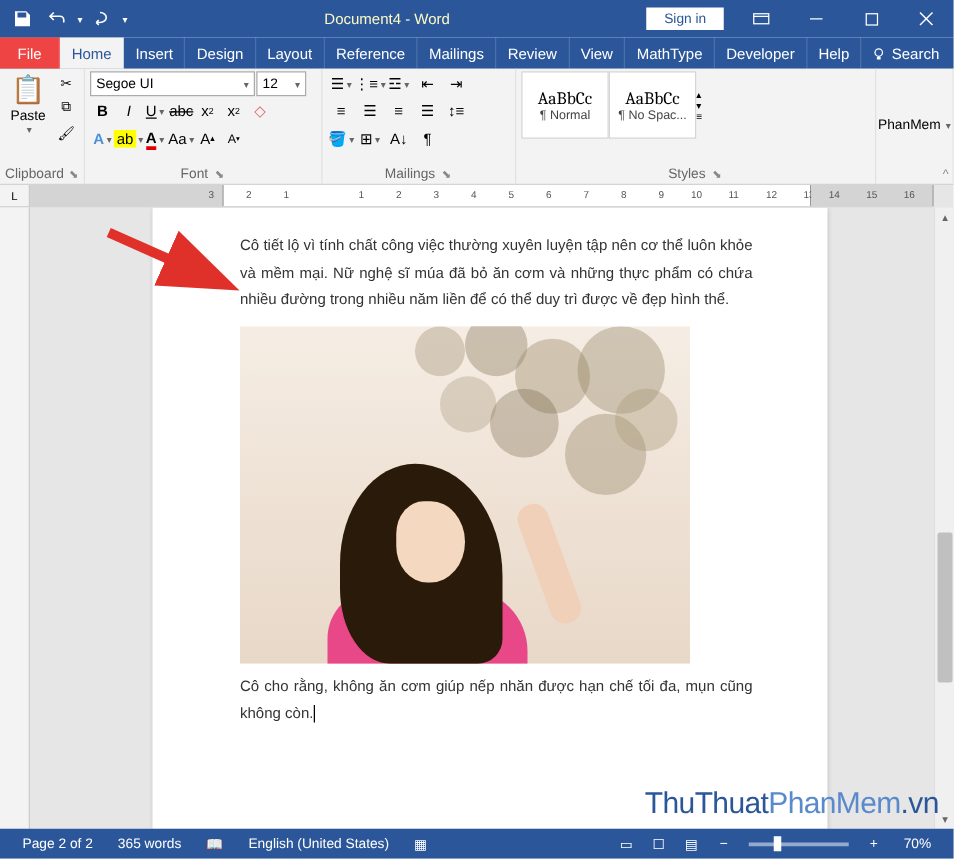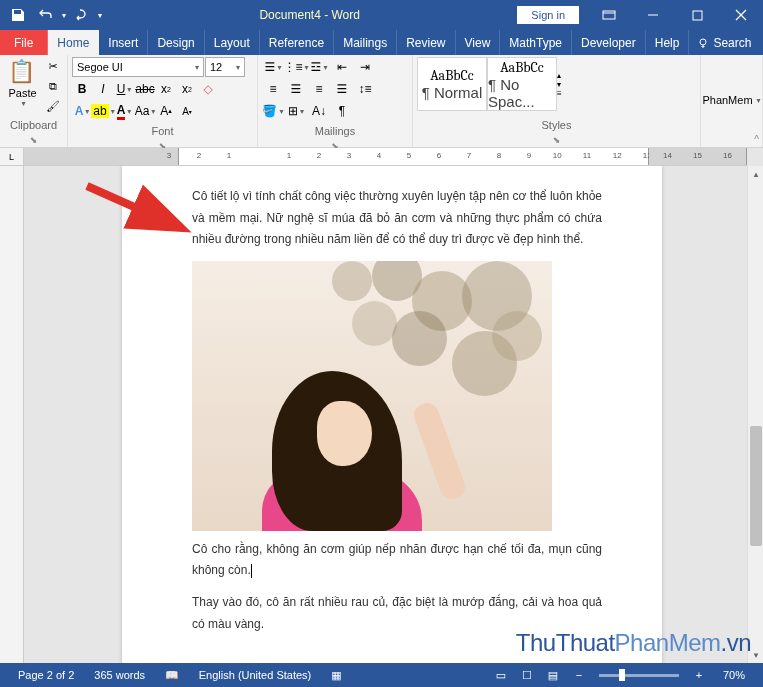--- a/index.html
+++ b/index.html
@@ -18,21 +18,21 @@
 .ribbon-tabs { height: 25px; background: #2b579a; display: flex; align-items: stretch; font-size: 12px; }
 .file-tab { background: #ef4444; color: #fff; padding: 0 14px; display: flex; align-items: center; border-right: 1px solid rgba(255,255,255,0.2); }
 .ribbon-tab { color: #fff; padding: 4px 9px; display: flex; align-items: center; cursor: pointer; border-right: 1px solid rgba(255,255,255,0.15); }
 .ribbon-tab.active { background: #f3f3f3; color: #2b579a; }
 .tell-me { color: #fff; padding: 0 8px; display: flex; align-items: center; gap: 4px; }
 .share-area { margin-left: auto; color: rgba(255,255,255,0.7); padding: 0 14px; display: flex; align-items: center; gap: 4px; }
 
 
 .ribbon { height: 93px; background: #f3f3f3; border-bottom: 1px solid #d4d4d4; display: flex; font-size: 11px; position: relative; }
 .ribbon-group { border-right: 1px solid #e1e1e1; display: flex; flex-direction: column; padding: 2px 4px 0 4px; }
-.ribbon-group-label { text-align: center; font-size: 11px; color: #666; padding: 2px 0; display: flex; align-items: center; justify-content: center; gap: 4px; flex-direction: column; }
+.ribbon-group-label { text-align: center; font-size: 11px; color: #666; padding: 2px 0; display: flex; align-items: center; justify-content: center; gap: 4px; }
 .dlg-launcher { width: 10px; height: 10px; font-size: 9px; color: #888; }
 .ribbon-body { flex: 1; display: flex; align-items: flex-start; }
 
 .clipboard-group { width: 68px; }
 .paste-big { display: flex; flex-direction: column; align-items: center; padding: 2px; width: 38px; }
 .paste-icon { font-size: 22px; }
 .paste-label { font-size: 11px; margin-top: 2px; }
 .clip-small { display: flex; flex-direction: column; gap: 2px; margin-left: 2px; }
 .clip-small-btn { width: 20px; height: 18px; display: flex; align-items: center; justify-content: center; }
 
@@ -43,21 +43,21 @@
 .fbtn { width: 20px; height: 20px; display: flex; align-items: center; justify-content: center; font-size: 12px; border: 1px solid transparent; }
 .caret-down { font-size: 8px; color: #666; margin-left: 2px; }
 
 .para-group { width: 155px; }
 .pbtn { width: 22px; height: 20px; display: flex; align-items: center; justify-content: center; font-size: 12px; }
 
 .styles-group { flex: 1; }
 .styles-gallery { display: flex; gap: 0; }
 .style-item { width: 70px; height: 54px; border: 1px solid #d4d4d4; background: #fff; display: flex; flex-direction: column; align-items: center; justify-content: center; font-size: 10px; }
 .style-preview { font-size: 14px; font-family: Cambria, serif; }
-.style-name { font-size: 15px; color: #444; margin-top: 0; }
+.style-name { font-size: 10px; color: #444; margin-top: 0; }
 .style-more { width: 16px; display: flex; flex-direction: column; justify-content: center; }
 
 .editing-group { width: 62px; }
 .editing-label { font-size: 11px; display: flex; align-items: center; gap: 2px; }
 
 
 .doc-area { position: relative; height: 515px; background: #e6e6e6; }
 .ruler-corner { position: absolute; left: 0; top: 0; width: 24px; height: 18px; background: #f3f3f3; border-right: 1px solid #ccc; border-bottom: 1px solid #ccc; display: flex; align-items: center; justify-content: center; font-size: 9px; }
 .h-ruler { position: absolute; left: 24px; right: 16px; top: 0; height: 18px; background: #f3f3f3; border-bottom: 1px solid #ccc; font-size: 8px; overflow: hidden; }
 .v-ruler { position: absolute; left: 0; top: 18px; width: 24px; bottom: 0; background: #f3f3f3; border-right: 1px solid #ccc; }
@@ -404,21 +404,20 @@
         </div>
         <div class="img-person">
           <div class="p-shoulder"></div>
           <div class="p-hair"></div>
           <div class="p-face"></div>
           <div class="p-arm"></div>
         </div>
       </div>
 
       <p class="para"><span>Cô cho rằng,  không ăn  cơm giúp    nếp  nhăn được hạn    chế tối đa, mụn cũng không còn.</span><span class="cursor"></span></p>
-      <p class="para">Thay vào đó, cô ăn    rất nhiều rau củ, đặc biệt    là mướp đắng, cải và hoa    quả có màu vàng.</p>
     </div>
   </div>
 
   <div class="v-scrollbar">
     <div class="scroll-arrow">▴</div>
     <div class="scroll-thumb" style="top:260px;height:120px"></div>
     <div class="scroll-arrow" style="position:absolute;bottom:0">▾</div>
   </div>
 </div>
 

